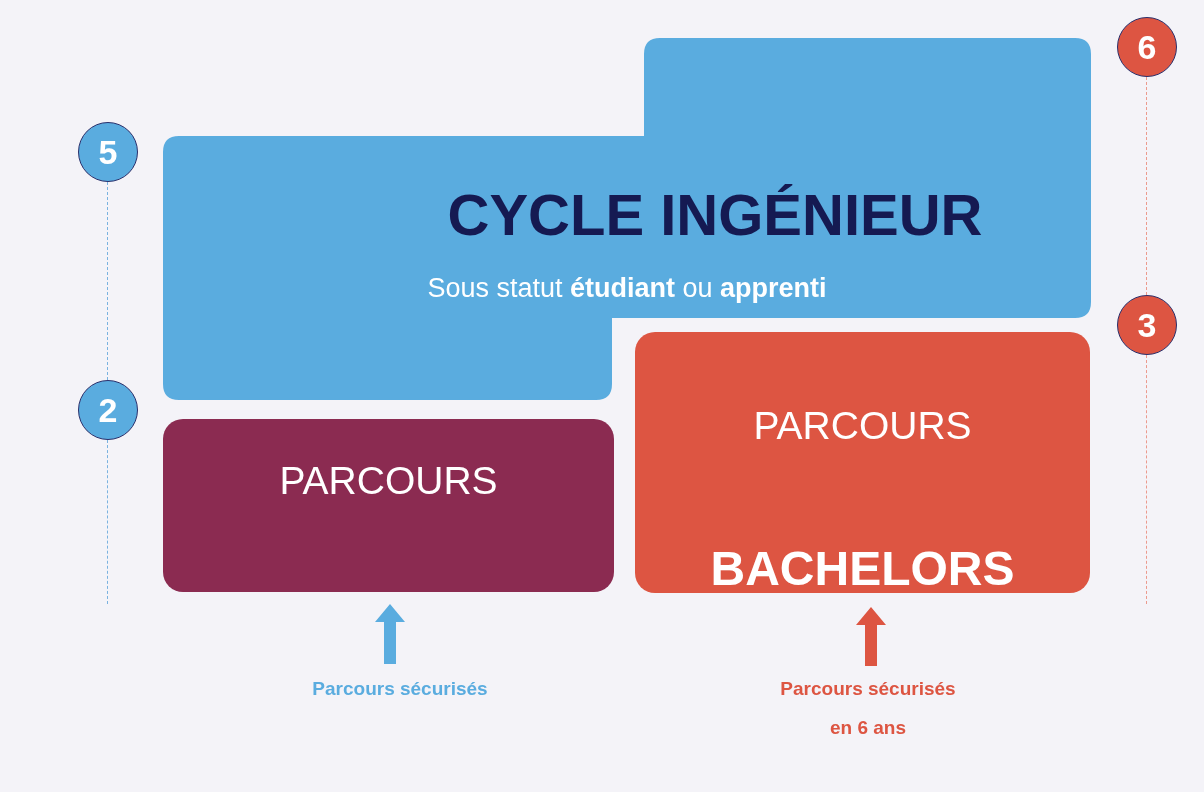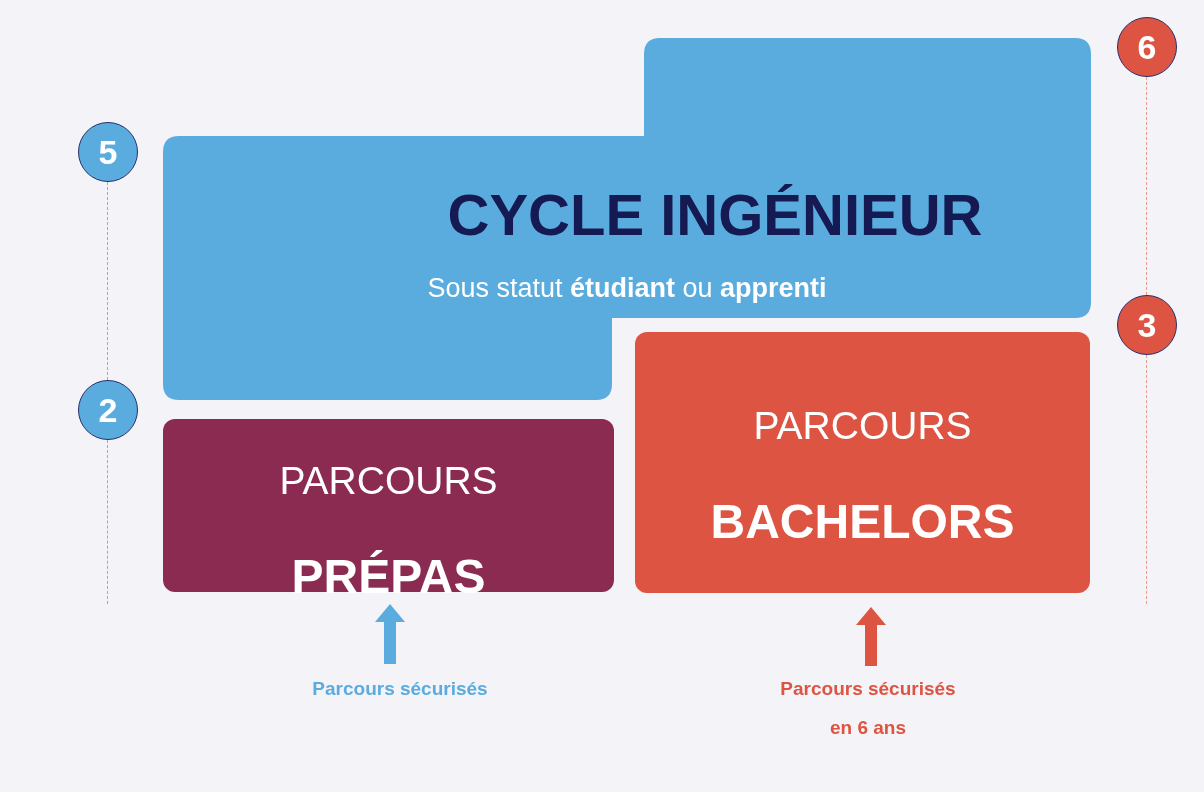--- a/index.html
+++ b/index.html
@@ -10,22 +10,22 @@
   }
   .blue-shape { position:absolute; left:0; top:0; }
   .dash-line { position:absolute; width:0; border-left:1.5px dashed; }
   .badge {
     position:absolute; width:60px; height:60px; border-radius:50%;
     box-sizing:border-box; border:1.5px solid #2a2f6b;
     color:#fff; font-weight:bold; font-size:34px;
     display:flex; align-items:center; justify-content:center;
   }
   .box {
-    position:absolute; border-radius:12px; color:#fff;
-    display:flex; flex-direction:column; align-items:center; justify-content:flex-start;
+    position:absolute; border-radius:20px; color:#fff;
+    display:flex; flex-direction:column; align-items:center; justify-content:space-between;
     text-align:center;
     gap:48px;
   }
   .box .l1 { font-size:39px; font-weight:normal; line-height:48px; }
   .box .l2 { font-size:48px; font-weight:bold; line-height:48px; }
   .title {
     position:absolute; left:163px; width:1104px; text-align:center;
     top:180px; font-size:58px; font-weight:bold; color:#151a52; line-height:70px;
   }
   .subtitle {
@@ -68,21 +68,20 @@
 <div class="badge" style="left:78px; top:122px; background:#5aacdf;">5</div>
 <div class="badge" style="left:78px; top:380px; background:#5aacdf;">2</div>
 <div class="badge" style="left:1117px; top:17px; background:#dd5542;">6</div>
 <div class="badge" style="left:1117px; top:295px; background:#dd5542;">3</div>
 
 <div class="title">CYCLE INGÉNIEUR</div>
 <div class="subtitle"><span>Sous statut </span><b>étudiant</b><span> ou </span><b>apprenti</b></div>
 
 <div class="box" style="left:163px; top:419px; width:451px; height:173px; background:#8b2b51; padding-top:38px; box-sizing:border-box;">
   <div class="l1">PARCOURS</div>
-  <div class="l2">PRÉPAS</div>
 </div>
 
 <div class="box" style="left:635px; top:332px; width:455px; height:261px; background:#dd5542; padding-top:70px; box-sizing:border-box;">
   <div class="l1">PARCOURS</div>
   <div class="l2">BACHELORS</div>
 </div>
 
 <svg class="arrow" style="left:374px; top:604px;" width="32" height="60" viewBox="0 0 32 60">
   <polygon fill="#5aacdf" points="16,0 31,18 22,18 22,60 10,60 10,18 1,18"></polygon>
 </svg>

